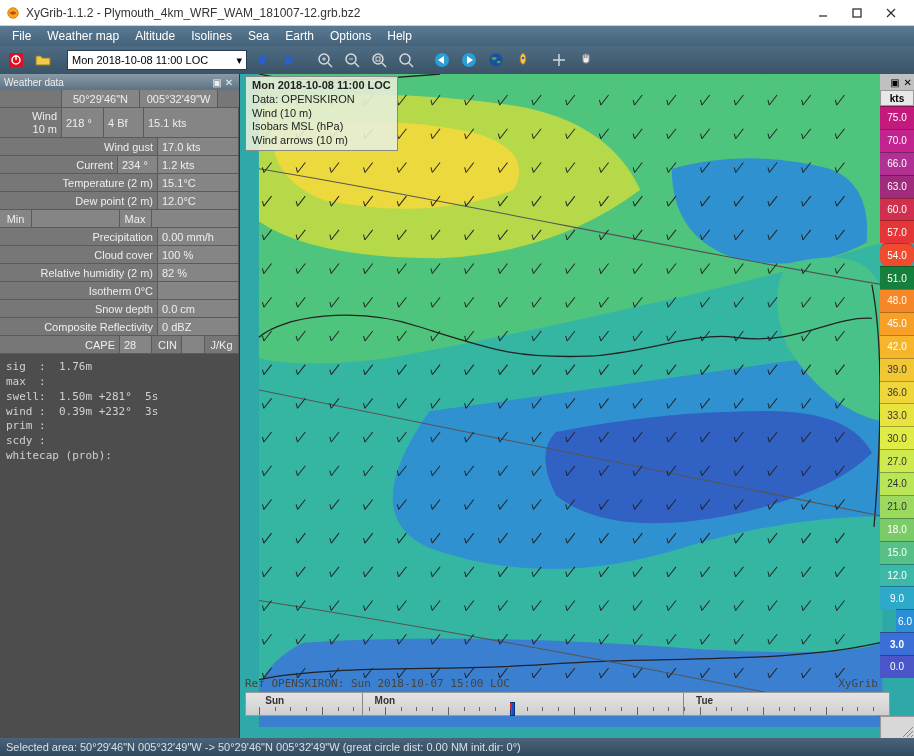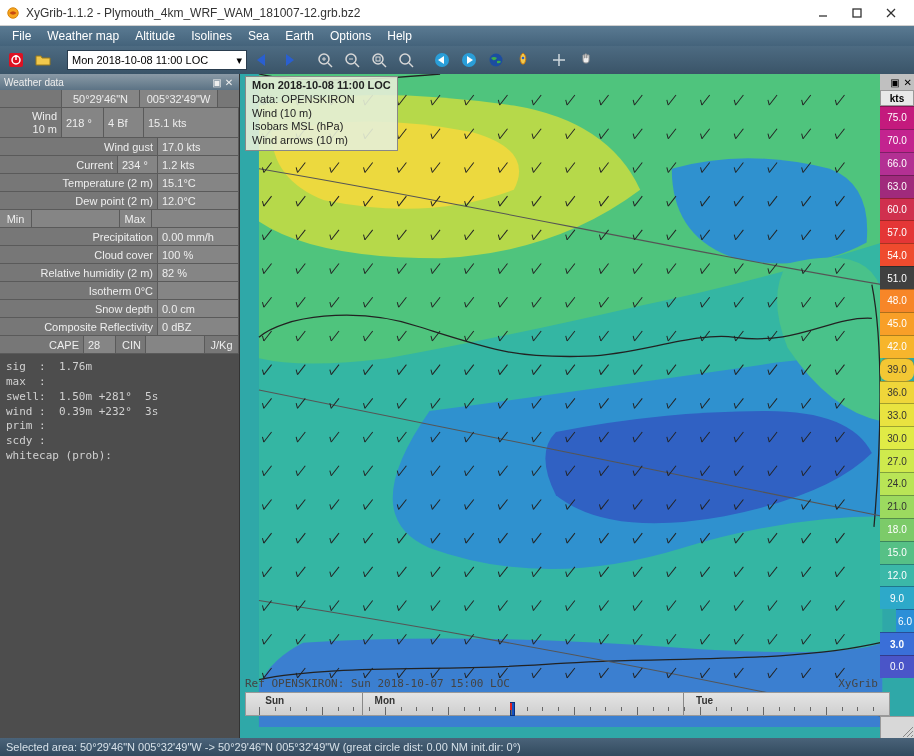--- a/index.html
+++ b/index.html
@@ -246,21 +246,21 @@
         </div>
       <div class="drow">
           <div class="dlabel" style="width:158px">Snow depth</div>
           <div class="dval">0.0 cm</div>
         </div>
       <div class="drow">
           <div class="dlabel" style="width:158px">Composite Reflectivity</div>
           <div class="dval">0 dBZ</div>
         </div>
       <div class="drow">
-        <div class="dlabel" style="width:84px">CAPE</div>
+        <div class="dlabel" style="width:120px">CAPE</div>
         <div class="dval" style="flex:none;width:32px">28</div>
         <div class="dlabel" style="width:30px">CIN</div>
         <div class="dval" style="flex:1"></div>
         <div class="dlabel" style="width:34px;justify-content:center">J/Kg</div>
       </div>
     </div>
     <div class="wavebox">sig  :  1.76m
 max  :
 swell:  1.50m +281°  5s
 wind :  0.39m +232°  3s
@@ -1682,26 +1682,26 @@
           <span class="hbtn">✕</span>
         </div>
       <div class="lgunit">kts</div>
       <div id="legend-rows" style="flex:1;display:flex;flex-direction:column">
           <div class="lgrow" style="background: rgb(196, 26, 125);">75.0</div>
           <div class="lgrow" style="background: rgb(195, 35, 143);">70.0</div>
           <div class="lgrow" style="background: rgb(179, 48, 147);">66.0</div>
           <div class="lgrow" style="background: rgb(160, 42, 124);">63.0</div>
           <div class="lgrow" style="background: rgb(208, 48, 78);">60.0</div>
           <div class="lgrow" style="background: rgb(228, 54, 54);">57.0</div>
-          <div class="lgrow" style="background: rgb(239, 75, 46);">54.0</div>
-          <div class="lgrow" style="background: #404040;">51.0</div>
+          <div class="lgrow" style="background: rgb(239, 75, 46); border-radius: 7px;">54.0</div>
+          <div class="lgrow" style="background: #15803d;">51.0</div>
           <div class="lgrow" style="background: rgb(247, 134, 40);">48.0</div>
           <div class="lgrow" style="background: rgb(248, 159, 40);">45.0</div>
           <div class="lgrow" style="background: rgb(247, 181, 44);">42.0</div>
-          <div class="lgrow" style="background: rgb(243, 199, 52); color: rgb(51, 51, 51); border-radius: 8px;">39.0</div>
+          <div class="lgrow" style="background: rgb(243, 199, 52); color: rgb(51, 51, 51);">39.0</div>
           <div class="lgrow" style="background: rgb(239, 214, 58); color: rgb(51, 51, 51);">36.0</div>
           <div class="lgrow" style="background: rgb(233, 227, 64); color: rgb(51, 51, 51);">33.0</div>
           <div class="lgrow" style="background: rgb(224, 235, 70); color: rgb(51, 51, 51);">30.0</div>
           <div class="lgrow" style="background: rgb(207, 234, 77); color: rgb(51, 51, 51);">27.0</div>
           <div class="lgrow" style="background: rgb(185, 229, 86); color: rgb(51, 51, 51);">24.0</div>
           <div class="lgrow" style="background: rgb(156, 218, 95); color: rgb(51, 51, 51);">21.0</div>
           <div class="lgrow" style="background: rgb(124, 203, 105);">18.0</div>
           <div class="lgrow" style="background: rgb(86, 192, 134);">15.0</div>
           <div class="lgrow" style="background: rgb(59, 184, 168);">12.0</div>
           <div class="lgrow" style="background: rgb(45, 169, 201);">9.0</div>

